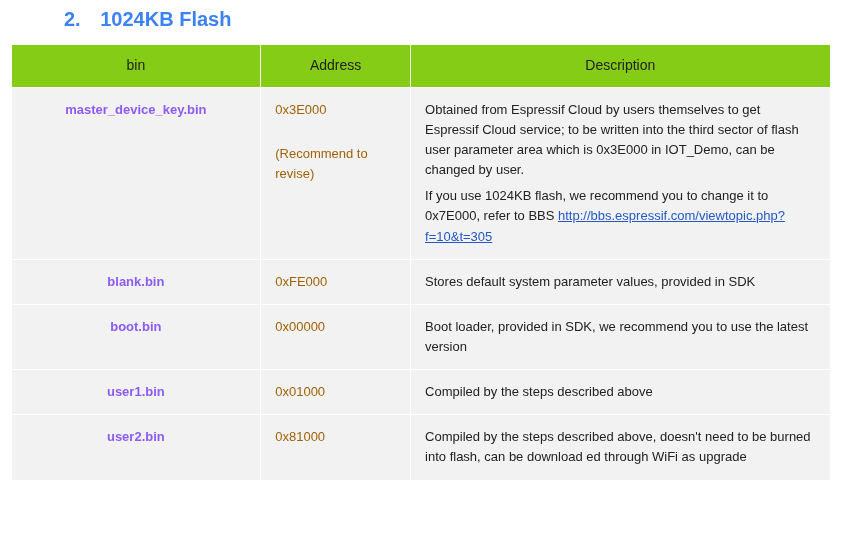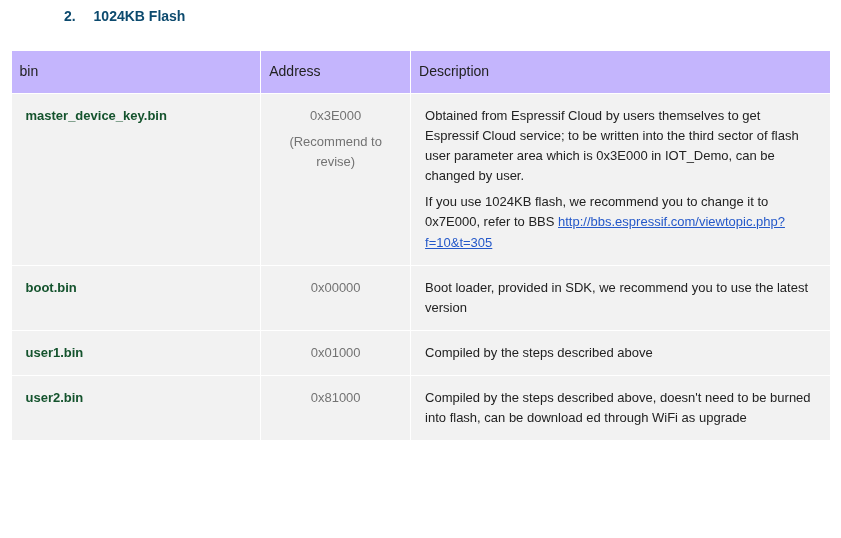--- a/index.html
+++ b/index.html
@@ -5,56 +5,56 @@
     * { box-sizing: border-box; margin: 0; padding: 0; }
     body {
       font-family: "Helvetica Neue", Arial, sans-serif;
       font-size: 13px;
       color: #333;
       background: #fff;
       padding: 8px 4px 4px 4px;
       width: 841px;
     }
     .heading {
-      color: #0c4a6e;
+      color: #3b82f6;
       font-weight: bold;
-      font-size: 14px;
-      margin: 0 0 26px 60px;
+      font-size: 20px;
+      margin: 0 0 13px 60px;
     }
     .heading .num { margin-right: 14px; }
     table {
       border-collapse: collapse;
       width: 820px;
       margin: 0 auto;
     }
     th, td {
       border: 1px solid #fff;
       vertical-align: top;
       padding: 12px 14px;
       font-size: 13px;
       line-height: 1.55;
     }
     th {
-      background: #c4b5fd;
+      background: #84cc16;
       font-weight: normal;
-      text-align: left;
+      text-align: center;
       color: #222;
       font-size: 14px;
       padding: 10px 8px;
     }
     .col-bin { width: 250px; }
     .col-addr { width: 150px; }
     .col-desc { width: 420px; }
     tbody td { background: #f2f2f2; }
-    tbody td.bin-cell { font-weight: bold; color: #14532d; }
-    tbody td.addr-cell { text-align: center; color: #737373; }
+    tbody td.bin-cell { font-weight: bold; text-align: center; color: #8b5cf6; }
+    tbody td.addr-cell { color: #a16207; }
     tbody td.desc-cell { color: #222; text-align: left; }
     .desc-cell p + p { margin-top: 6px; }
     a { color: #2458c9; text-decoration: underline; }
-    .recommend { display:block; margin-top: 6px; }
+    .recommend { display:block; margin-top: 24px; }
   </style>
 </head>
 <body>
 
 <div class="heading">
   <span class="num">2.</span>
   <span>1024KB Flash</span>
 </div>
 
 <table>
@@ -73,20 +73,25 @@
         <span class="recommend">(Recommend to revise)</span>
       </td>
       <td class="desc-cell">
         <p>Obtained from Espressif Cloud by users themselves to get Espressif Cloud service; to be written into the third sector of flash user parameter area which is 0x3E000 in IOT_Demo, can be changed by user.</p>
         <p>
           <span>If you use 1024KB flash, we recommend you to change it to 0x7E000, refer to BBS </span><a href="#">http://bbs.espressif.com/viewtopic.php?f=10&amp;t=305</a>
         </p>
       </td>
     </tr>
     <tr>
+      <td class="bin-cell">blank.bin</td>
+      <td class="addr-cell">0xFE000</td>
+      <td class="desc-cell">Stores default system parameter values, provided in SDK</td>
+    </tr>
+    <tr>
       <td class="bin-cell">boot.bin</td>
       <td class="addr-cell">0x00000</td>
       <td class="desc-cell">Boot loader, provided in SDK, we recommend you to use the latest version</td>
     </tr>
     <tr>
       <td class="bin-cell">user1.bin</td>
       <td class="addr-cell">0x01000</td>
       <td class="desc-cell">Compiled by the steps described above</td>
     </tr>
     <tr>

